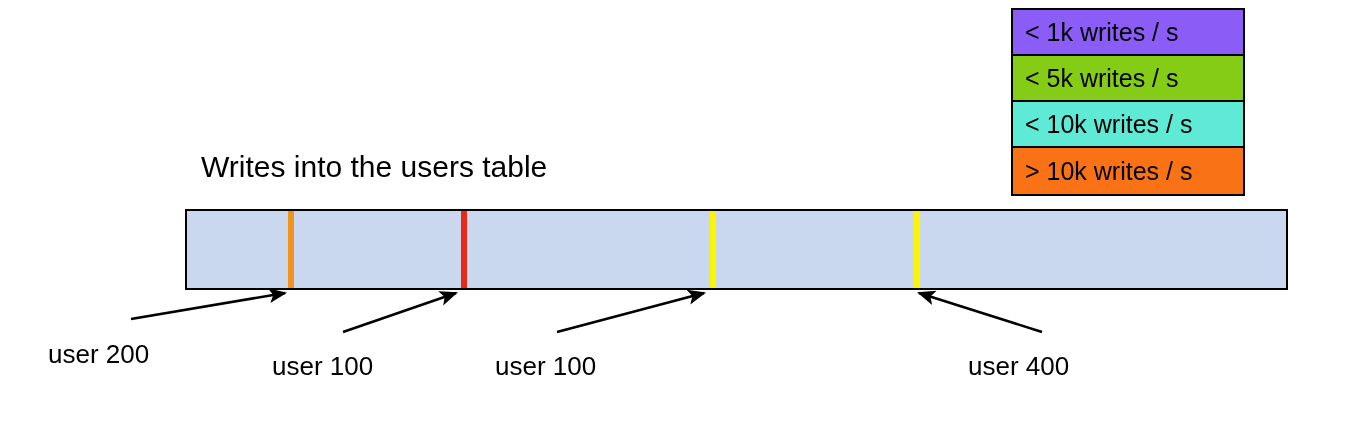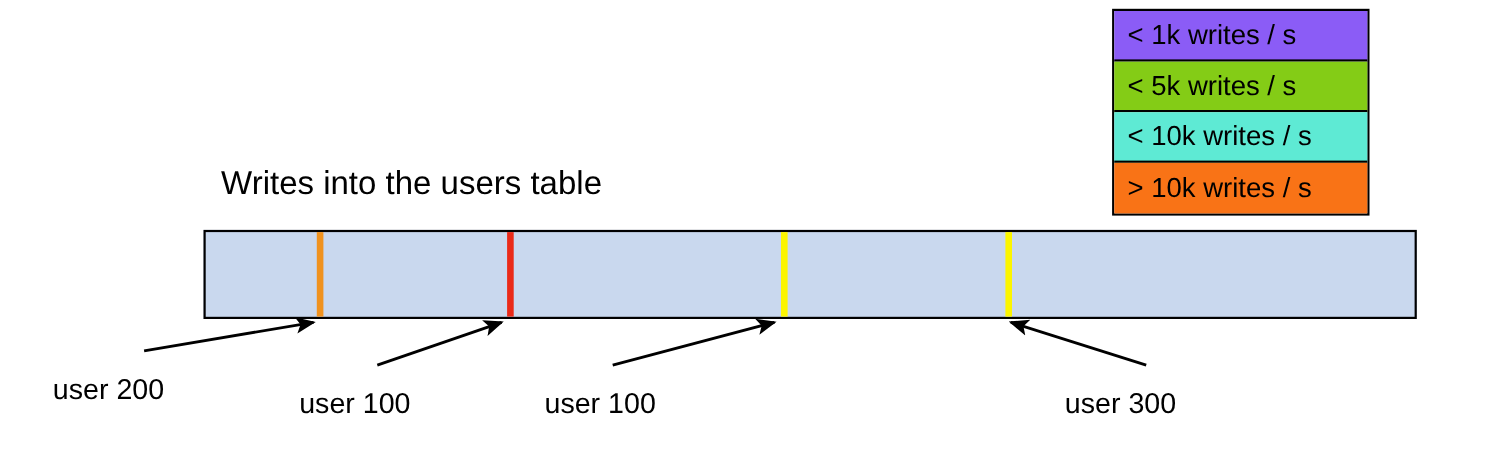--- a/index.html
+++ b/index.html
@@ -123,13 +123,13 @@
   </defs>
   <line x1="131" y1="319" x2="285" y2="293" stroke="#000000" stroke-width="2.6" marker-end="url(#arrowhead)"></line>
   <line x1="343" y1="332" x2="456" y2="293" stroke="#000000" stroke-width="2.6" marker-end="url(#arrowhead)"></line>
   <line x1="557" y1="332" x2="704" y2="293" stroke="#000000" stroke-width="2.6" marker-end="url(#arrowhead)"></line>
   <line x1="1042" y1="332" x2="919" y2="293" stroke="#000000" stroke-width="2.6" marker-end="url(#arrowhead)"></line>
 </svg>
 
 <div class="user-label" style="left:48px; top:341px;">user 200</div>
 <div class="user-label" style="left:272px; top:353px;">user 100</div>
 <div class="user-label" style="left:495px; top:353px;">user 100</div>
-<div class="user-label" style="left:968px; top:353px;">user 300</div>
+<div class="user-label" style="left:968px; top:353px;">user 400</div>
 
 </body></html>

